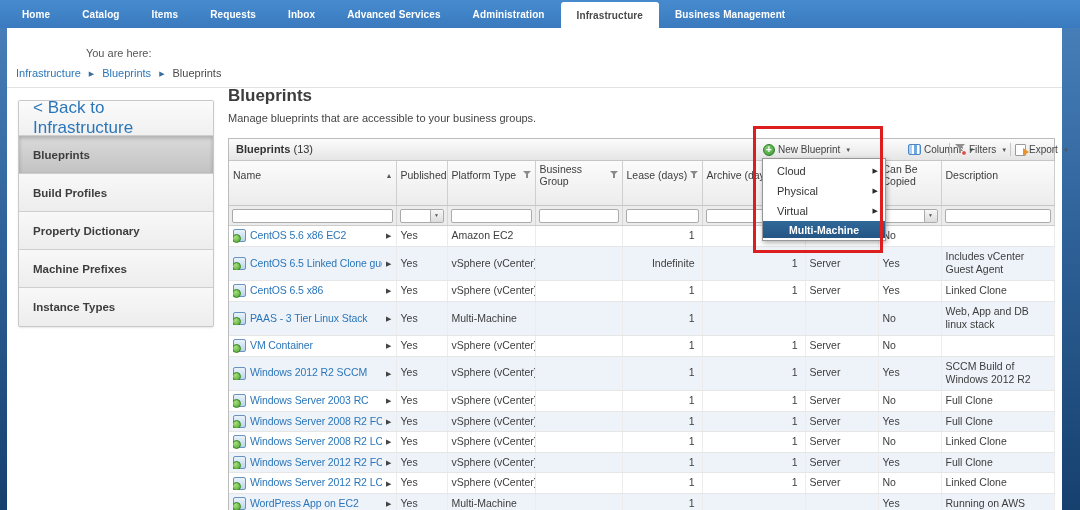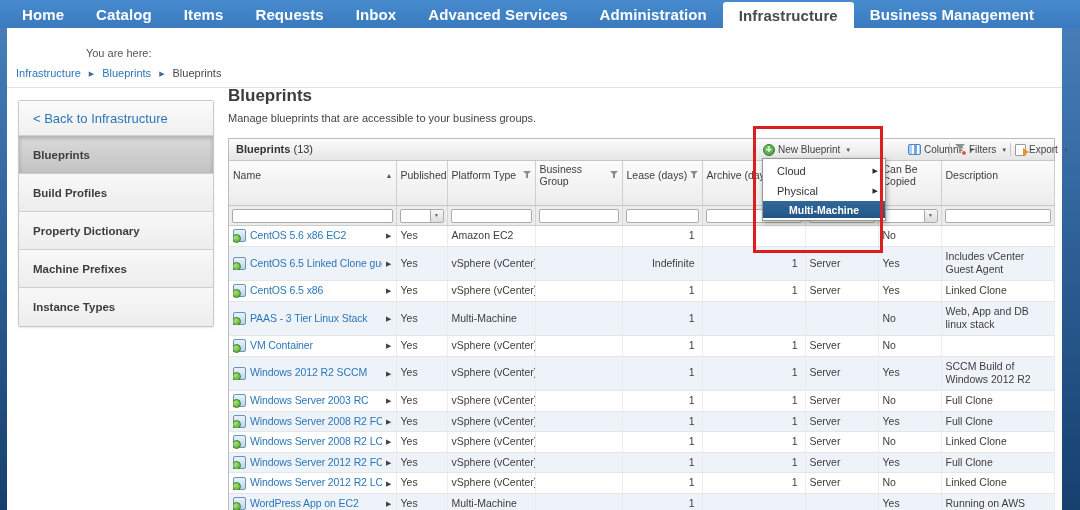--- a/index.html
+++ b/index.html
@@ -5,41 +5,41 @@
   * { margin:0; padding:0; box-sizing:border-box; }
   body { font-family:"Liberation Sans", sans-serif; }
   .stage { position:relative; width:1080px; height:510px; overflow:hidden;
            background:linear-gradient(180deg,#4a82bd 0%,#2f62999 40%,#1c4a78 100%);
            background:linear-gradient(180deg,#4a82bd 0%,#2f6299 45%,#16406e 100%); }
 
   
   .topnav { position:absolute; left:0; top:0; width:1080px; height:28px;
             background:linear-gradient(180deg,#478bce,#3a7ac0); z-index:3; }
   .topnav .tabs { display:flex; height:28px; padding-left:6px; }
-  .tab { color:#fff; font-size:15px; font-weight:bold; padding:0 16px; height:28px;
+  .tab { color:#fff; font-size:10px; font-weight:bold; padding:0 16px; height:28px;
          display:flex; align-items:center; cursor:default; letter-spacing:.1px; }
   .tab.active { background:#fff; color:#4a4a4a; border-radius:3px 3px 0 0; margin-top:2px; height:26px; }
 
   
   .content { position:absolute; left:7px; top:28px; width:1055px; height:482px; background:#fff; z-index:1; }
   .hdr-divider { position:absolute; left:7px; top:87px; width:1055px; height:1px; background:#e2e2e2; z-index:2; }
 
   
   .breadcrumb { position:absolute; left:16px; top:47px; display:flex; align-items:center; gap:8px;
                 font-size:11px; color:#555; z-index:2;flex-direction:column; }
   .crumb-link { color:#2b76b9; text-decoration:none; }
   .crumb-sep { color:#3a6c9e; font-size:7px; line-height:1; }
   .crumb-current { color:#4a4a4a; }
 
   
   .sidebar { position:absolute; left:18px; top:100px; width:196px; border:1px solid #c9c9c9;
              border-radius:2px; box-shadow:0 1px 2px rgba(0,0,0,.10); z-index:2; background:#f4f4f4; }
   .side-back { height:35px; display:flex; align-items:center; padding:0 14px;
                background:linear-gradient(#fbfbfb,#f0f0f0); border-bottom:1px solid #cecece;
-               font-size:13px; }
+               font-size:17px; }
   .side-back a { color:#2b76b9; text-decoration:none; }
   .side-item { height:38px; display:flex; align-items:center; padding:0 14px;
                background:linear-gradient(#f8f8f8,#ededed); border-bottom:1px solid #cecece;
                font-size:11.5px; font-weight:bold; color:#3d3d3d; cursor:default; }
   .side-item:last-child { border-bottom:none; }
   .side-item.active { background:linear-gradient(#dadada,#c3c3c3); box-shadow:inset 0 2px 4px rgba(0,0,0,.22); }
 
   
   .page-title { position:absolute; left:228px; top:86px; font-size:17px; font-weight:bold; color:#3d3d3d; z-index:2; }
   .page-subtitle { position:absolute; left:228px; top:112px; font-size:11px; color:#444; z-index:2; }
@@ -516,20 +516,24 @@
 
   <div class="nb-menu" id="nbMenu">
       <div class="nb-item">
         <span>Cloud</span>
         <span class="sub-arrow">▶</span>
       </div>
       <div class="nb-item">
         <span>Physical</span>
         <span class="sub-arrow">▶</span>
       </div>
+      <div class="nb-item">
+        <span>Virtual</span>
+        <span class="sub-arrow">▶</span>
+      </div>
       <div class="nb-item selected">
         <span>Multi-Machine</span>
       </div>
     </div>
 
   <div class="annotation"></div>
 
 </div>
 
 </body></html>

